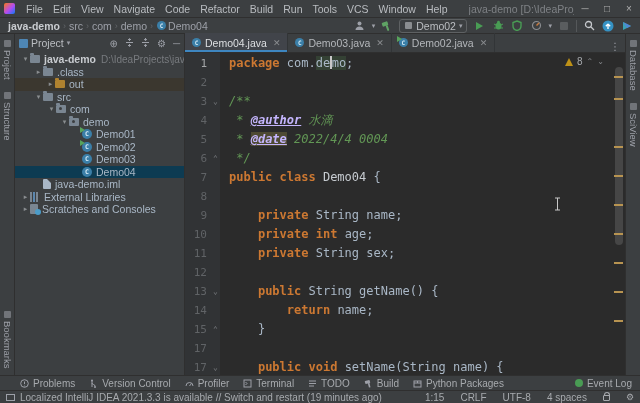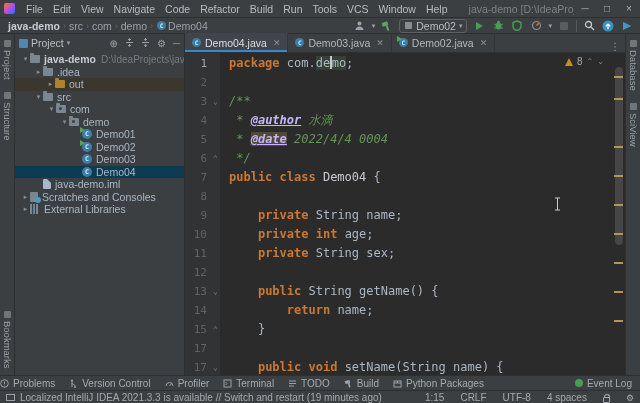--- a/index.html
+++ b/index.html
@@ -104,29 +104,29 @@
     font-size:10px;color:#A7AAAE;background:rgba(43,43,43,.85);padding:0 3px}
   .warn-tri{width:0;height:0;border-left:4.5px solid transparent;border-right:4.5px solid transparent;
     border-bottom:8px solid #BE9117;position:relative}
   .warn-nav{color:#85888C;font-size:8px}
   .scrollstripe{position:absolute;top:0;right:0;bottom:0;width:13px}
   .thumb{position:absolute;right:2px;width:8px;border-radius:4px;background:rgba(170,170,170,.22)}
   .mark{position:absolute;right:2px;width:9px;height:2px;background:#B89451}
   .mouse-cursor{position:absolute;color:#C8C8C8}
   
   .toolbar-bottom{height:15px;background:#3C3F41;border-top:1px solid #2F2F2F;display:flex;
-    align-items:center;font-size:10px;color:#A7AAAE;gap:14px}
+    align-items:center;font-size:10px;color:#A7AAAE;padding-left:20px;gap:14px}
   .tw-item{display:flex;align-items:center;gap:4px;cursor:default}
   .tw-item svg{display:block}
   .eventlog{margin-left:auto;margin-right:8px}
   .green-dot{width:8px;height:8px;border-radius:50%;background:#499C54;display:inline-block}
   .statusbar{height:14px;background:#3C3F41;border-top:1px solid #2F2F2F;display:flex;
     align-items:center;font-size:10px;color:#A7AAAE;padding:0 6px}
   .sb-ic{width:9px;height:7px;border:1px solid #9DA0A8;margin-right:5px;flex:none}
-  .sb-right{margin-left:auto;display:flex;align-items:flex-end;gap:16px}
+  .sb-right{margin-left:auto;display:flex;align-items:flex-start;gap:16px}
   .lock{width:7px;height:6px;border:1px solid #A7AAAE;border-radius:1px;position:relative;margin-top:3px}
   .lock::before{content:'';position:absolute;top:-4px;left:0px;width:4px;height:3px;
     border:1px solid #A7AAAE;border-bottom:none;border-radius:3px 3px 0 0}
   .gear-badge{position:relative;font-size:9px;color:#A7AAAE}
 </style>
 </head>
 <body>
 
 <div class="bar titlebar">
   <span class="logo"></span>
@@ -264,21 +264,21 @@
     <div class="tree" id="tree">
         <div class="trow" style="padding-left: 6px;">
           <span class="tarrow">▾</span>
           <span class="ticon folder"></span>
           <span class="tlabel bold">java-demo</span>
           <span class="textra">D:\IdeaProjects\java-demo</span>
         </div>
         <div class="trow" style="padding-left: 19px;">
           <span class="tarrow">▸</span>
           <span class="ticon folder"></span>
-          <span class="tlabel">.idea</span>
+          <span class="tlabel">.class</span>
         </div>
         <div class="trow hl" style="padding-left: 31px;">
           <span class="tarrow">▸</span>
           <span class="ticon folder ex"></span>
           <span class="tlabel">out</span>
         </div>
         <div class="trow" style="padding-left: 19px;">
           <span class="tarrow">▾</span>
           <span class="ticon folder"></span>
           <span class="tlabel">src</span>
@@ -310,34 +310,34 @@
         </div>
         <div class="trow sel" style="padding-left: 58px;">
           <span class="tarrow"></span>
           <span class="ticon cls-ic">C</span>
           <span class="tlabel">Demo04</span>
         </div>
         <div class="trow" style="padding-left: 19px;">
           <span class="tarrow"></span>
           <span class="ticon file-ic"></span>
           <span class="tlabel">java-demo.iml</span>
-        </div>
-        <div class="trow" style="padding-left: 6px;">
-          <span class="tarrow">▸</span>
-          <span class="ticon scratch-ic"></span>
-          <span class="tlabel">Scratches and Consoles</span>
         </div>
         <div class="trow" style="padding-left: 6px;">
           <span class="tarrow">▸</span>
           <span class="ticon lib-ic">
             <i></i>
             <i></i>
             <i></i>
           </span>
           <span class="tlabel">External Libraries</span>
+        </div>
+        <div class="trow" style="padding-left: 6px;">
+          <span class="tarrow">▸</span>
+          <span class="ticon scratch-ic"></span>
+          <span class="tlabel">Scratches and Consoles</span>
         </div>
       </div>
   </div>
 
   <div class="editor-col">
     <div class="tabbar" id="tabbar">
         <div class="tab active">
           <span class="tab-ic">C</span>
           <span>Demo04.java</span>
           <span class="x">✕</span>

